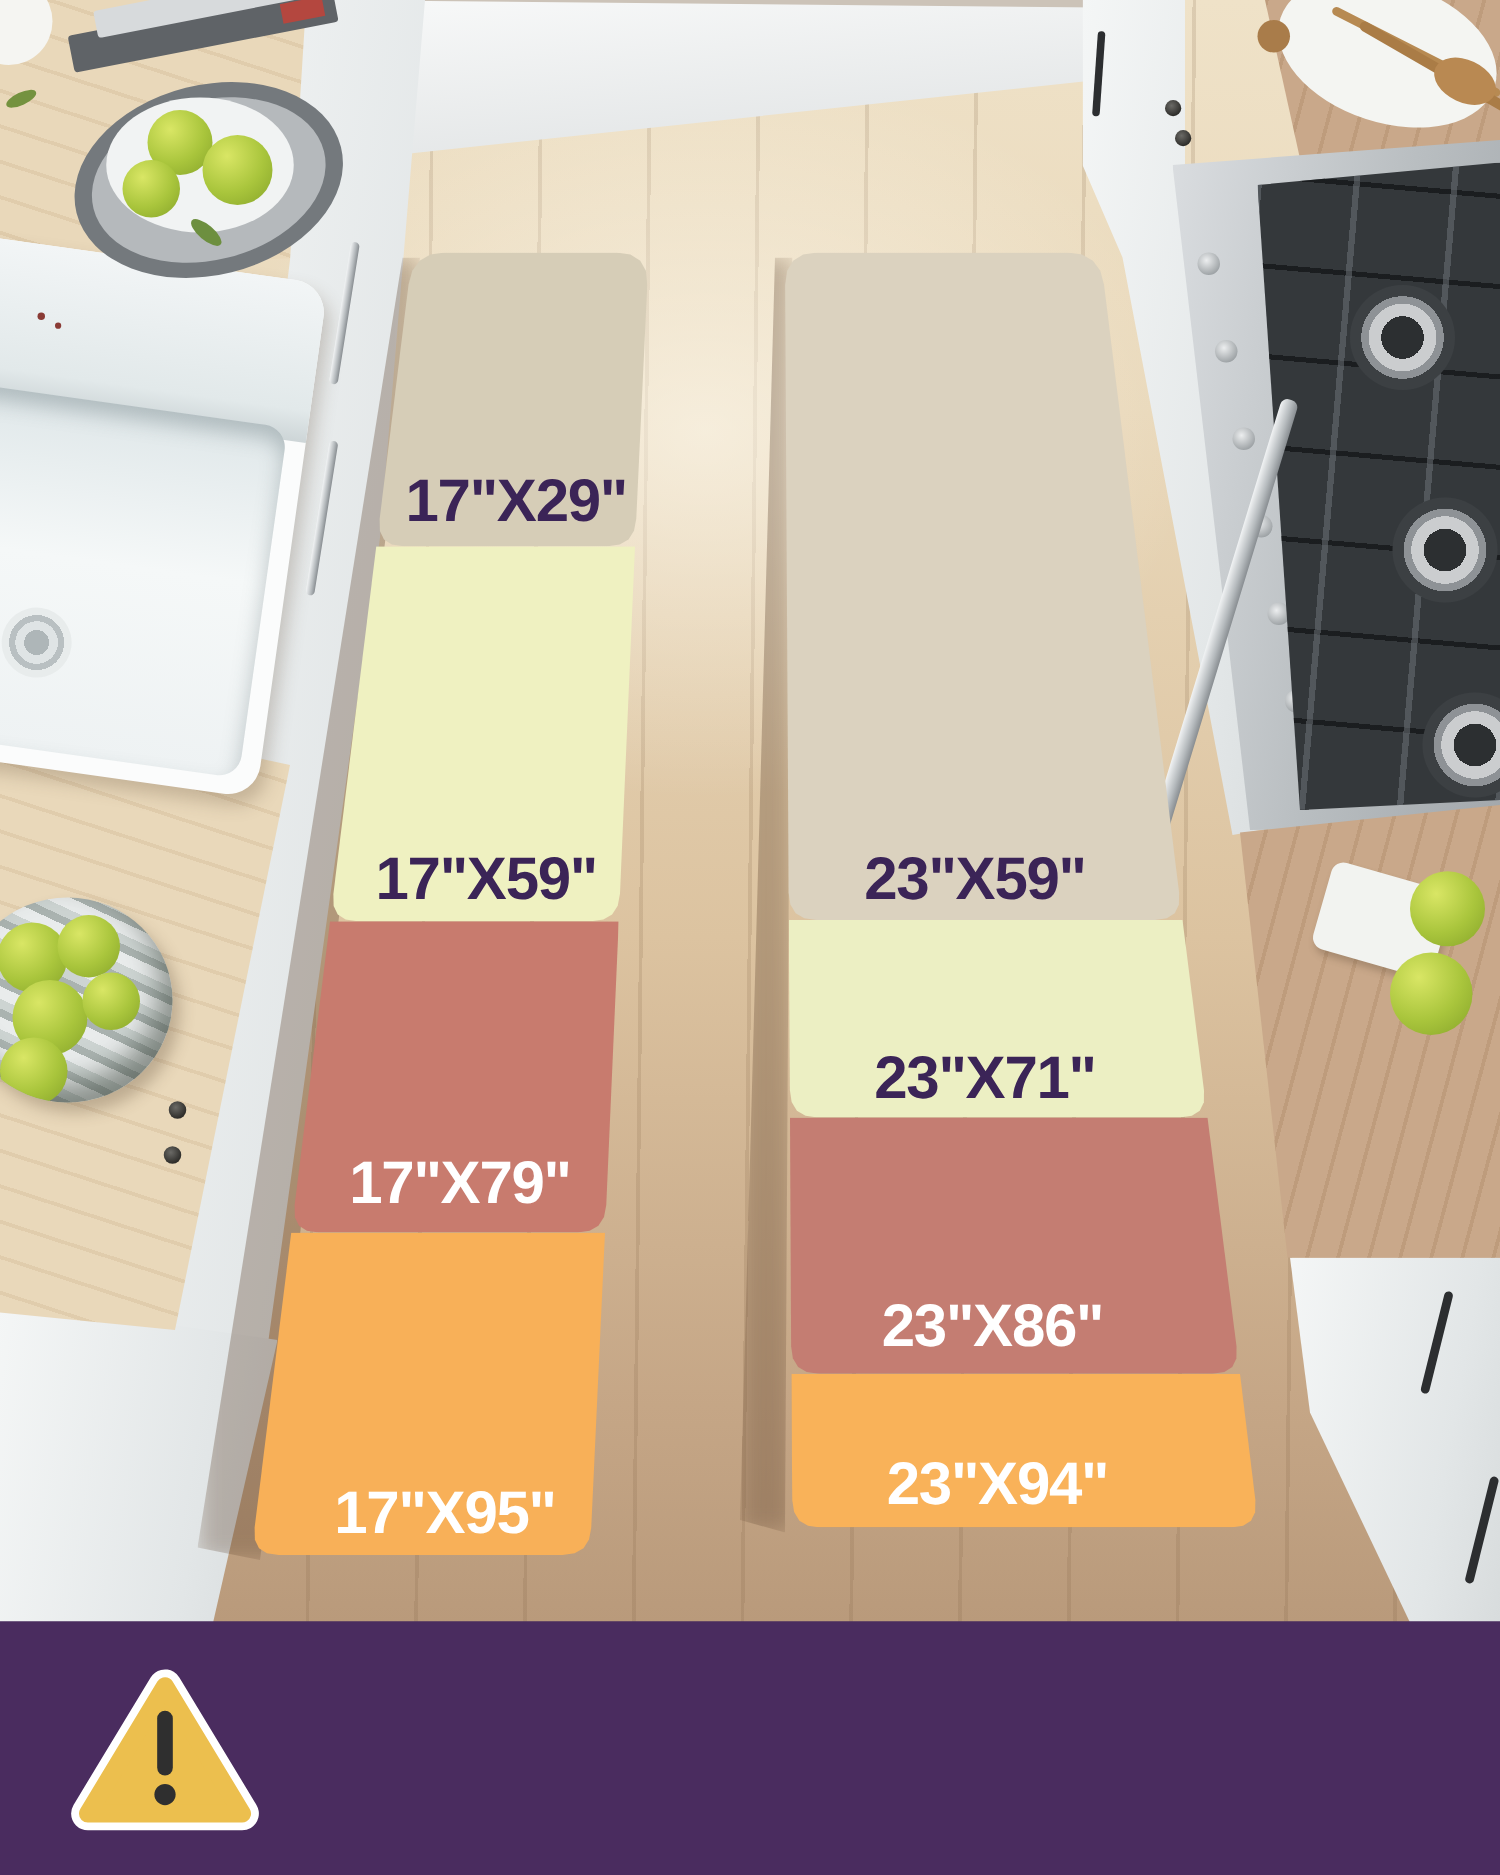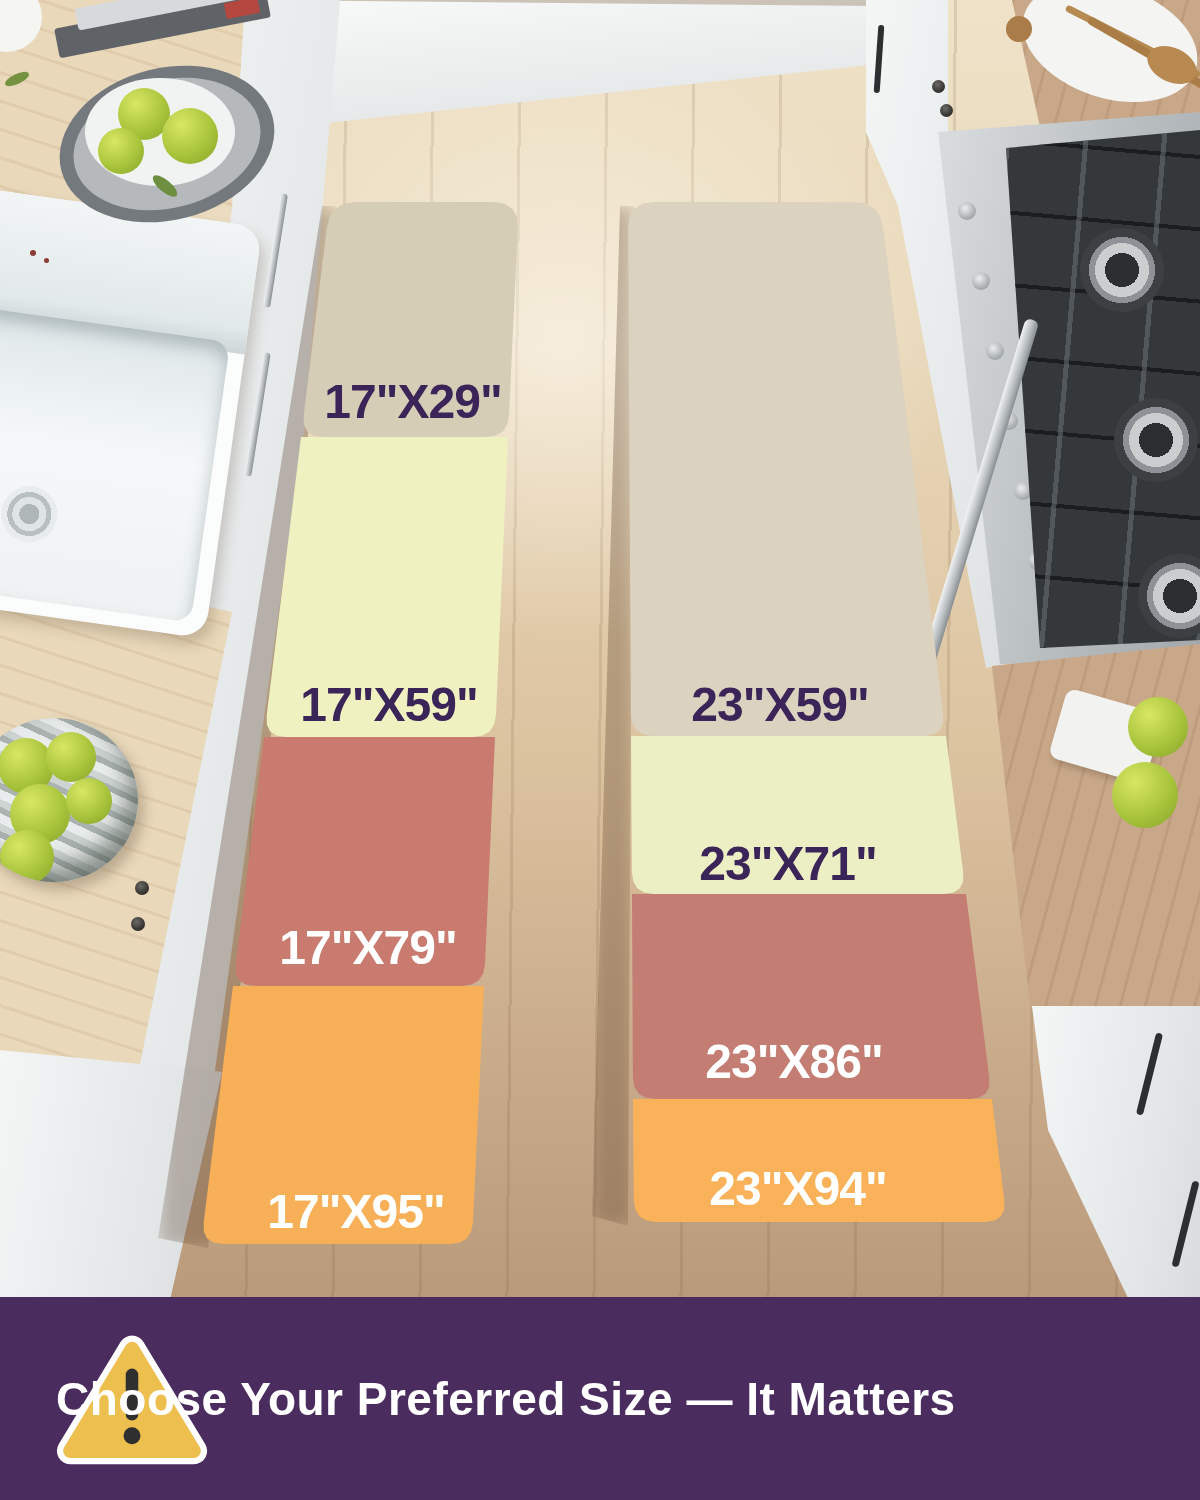--- a/index.html
+++ b/index.html
@@ -165,16 +165,15 @@
   <div class="size-label" style="color: rgb(255, 255, 255); left: 794px; top: 1061px;">23"X86"</div>
   <div class="size-label" style="color: rgb(255, 255, 255); left: 798px; top: 1188px;">23"X94"</div>
 
   <div class="banner" style="background: rgb(74, 44, 95);">
     <svg class="warn-icon" viewBox="0 0 170 156" width="152" height="140">
       <path d="M85 22 L154 136 L16 136 Z" stroke-width="30" stroke-linejoin="round" fill="#ffffff" stroke="#ffffff"></path>
       <path d="M85 22 L154 136 L16 136 Z" stroke-width="16" stroke-linejoin="round" fill="#ecbf4e" stroke="#ecbf4e"></path>
       <rect x="78" y="44" width="14" height="58" rx="7" fill="#2f2f2f"></rect>
       <circle cx="85" cy="119" r="9.5" fill="#2f2f2f"></circle>
     </svg>
-    <div class="banner-text" style="color: rgb(255, 255, 255);">Choose Your Preferred Size — It Matters</div>
   </div>
 
 </div>
 
 </body></html>

